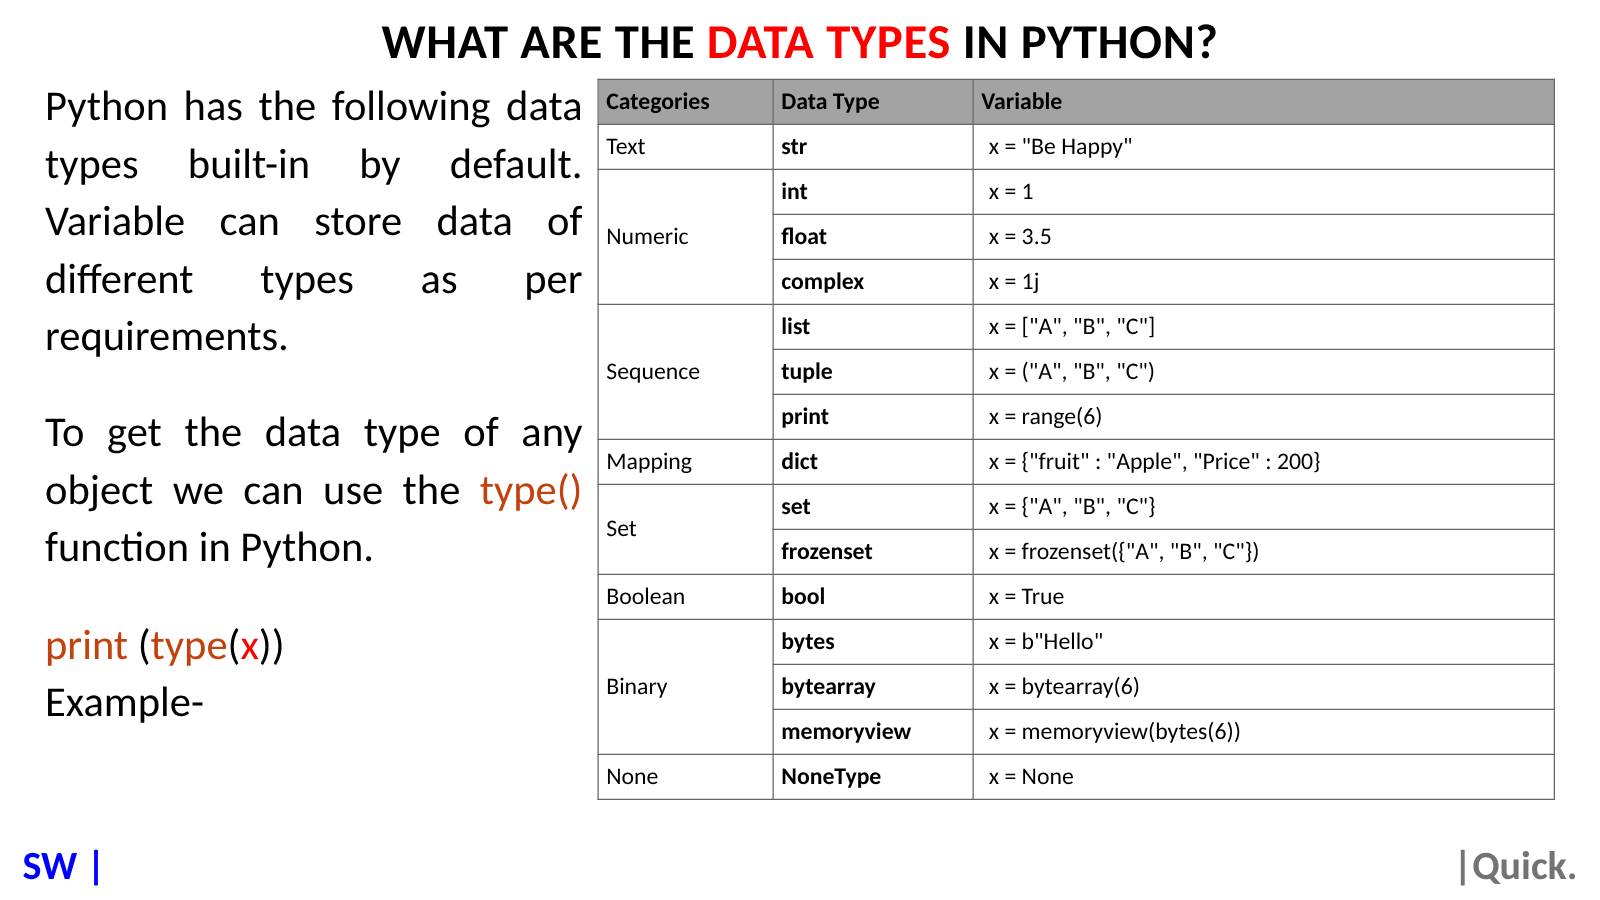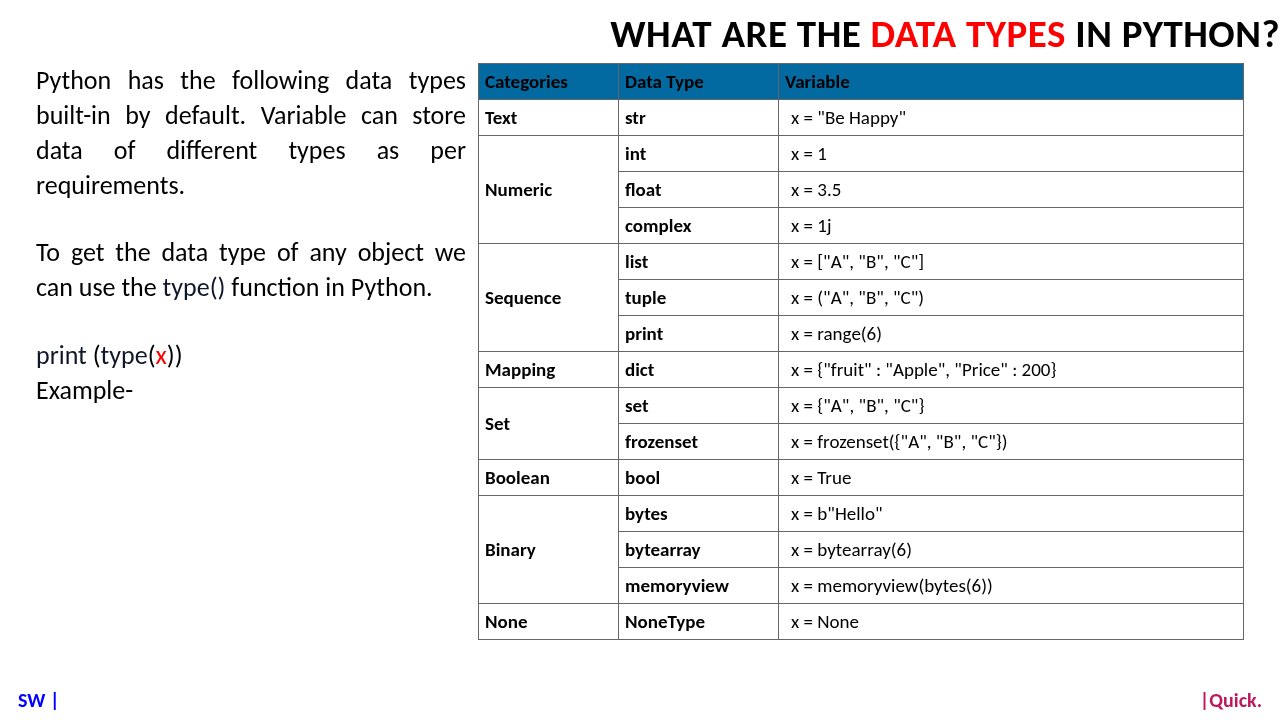--- a/index.html
+++ b/index.html
@@ -5,81 +5,81 @@
   * { margin: 0; padding: 0; box-sizing: border-box; }
   body {
     width: 1280px;
     height: 720px;
     font-family: Calibri, Arial, sans-serif;
     background: #fff;
     position: relative;
     overflow: hidden;
   }
   .title {
-    text-align: right;
+    text-align: center;
     font-size: 39px;
     font-weight: bold;
     padding: 10px 0 6px 0;
     letter-spacing: 0.5px;
   }
   .title .red { color: #ff0000; }
   .content {
     display: flex;
     padding: 0 36px;
     gap: 12px;
   }
   .left {
     width: 430px;
-    font-size: 26px;
+    font-size: 34px;
     line-height: 1.35;
     color: #000;
   }
   .left p { text-align: justify; margin-bottom: 32px; }
-  .left .blue { color: #0f172a; }
+  .left .blue { color: #c2410c; }
   .left .red { color: #ff0000; }
   .right {
     flex: 1;
   }
   table {
     border-collapse: collapse;
     width: 100%;
     font-size: 19px;
   }
   th, td {
     border: 1px solid #666;
     padding: 4px 6px;
     text-align: left;
     vertical-align: middle;
     height: 36px;
   }
   th {
     font-weight: bold;
-    background: #0369a1;
+    background: #a3a3a3;
     margin-left: 47px;
   }
-  td.cat { font-weight: bold; width: 140px; margin-left: 24px; }
+  td.cat { font-weight: normal; width: 140px; margin-left: 24px; }
   td.dtype { font-weight: bold; width: 160px; margin-left: 16px; }
   td.ex { padding-left: 12px; }
   .footer {
     position: absolute;
     bottom: 8px;
     left: 0;
     width: 100%;
     display: flex;
     justify-content: space-between;
     align-items: baseline;
     padding: 0 18px;
-    font-size: 20px;
+    font-size: 32px;
     font-weight: bold;
   }
   .footer .sw { color: #0000ff; }
   .footer .center { color: #0000ff; }
   .footer .center .sep { color: #ff0000; }
   .footer .center .qb { color: #ff0000; }
-  .footer .quick { color: #be185d; }
+  .footer .quick { color: #737373; }
 </style>
 </head>
 <body>
 
 <div class="title">
   <span>WHAT ARE THE </span><span class="red">DATA TYPES</span><span> IN PYTHON?</span>
 </div>
 
 <div class="content">
   <div class="left">

